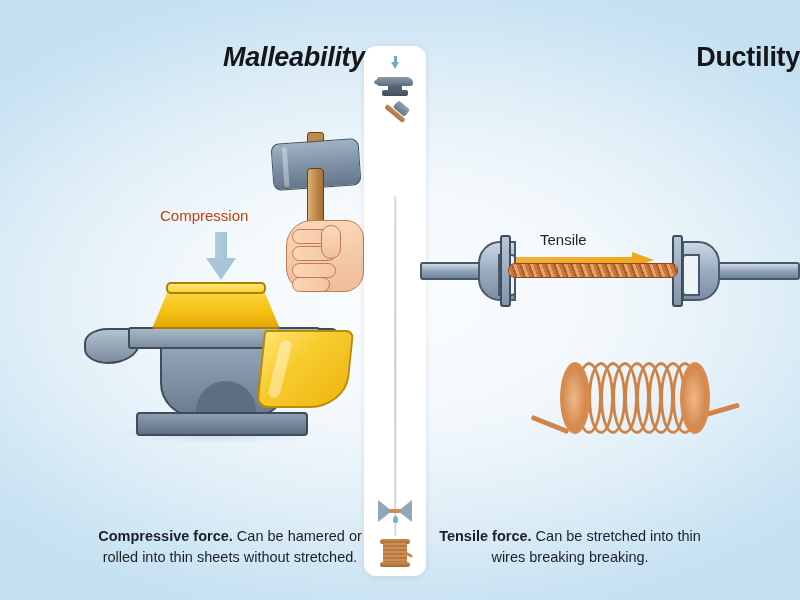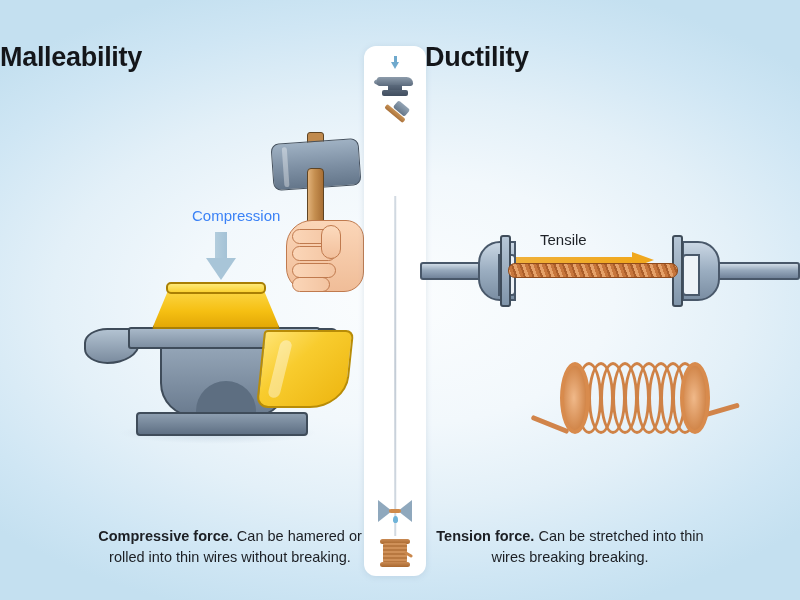--- a/index.html
+++ b/index.html
@@ -11,22 +11,22 @@
       radial-gradient(ellipse 70% 55% at 50% 50%, #fbfdfe 0%, #f2f8fc 38%, #e3f0f8 62%, #cfe6f4 85%, #c4e0f0 100%);
   }
   .stage { position:absolute; inset:0; }
 
   
   .title {
     position:absolute; top:42px;
     font-size:27px; font-weight:bold; color:#14161a;
     letter-spacing:-0.3px; white-space:nowrap;
   }
-  #title-left  { left:0; width:365px; text-align:left; }
-  #title-right { left:425px; width:375px; text-align:left; }
+  #title-left  { left:0; width:365px; text-align:right;font-style:italic; }
+  #title-right { left:425px; width:375px; text-align:right; }
 
   
   .divider-panel {
     position:absolute; left:364px; top:46px; width:62px; height:530px;
     background:#ffffff; border-radius:12px;
     box-shadow:0 1px 6px rgba(100,130,160,.18);
   }
   .divider-line {
     position:absolute; left:50%; top:150px; height:340px; width:1.5px;
     transform:translateX(-50%);
@@ -119,21 +119,21 @@
     position:absolute; bottom:32px; font-size:14.5px; color:#1c1f24;
     line-height:21px; text-align:center;
   }
   .caption b { font-weight:bold; }
   #caption-left  { left:95px;  width:270px; }
   #caption-right { left:435px; width:270px; }
 
   
   .label-compression {
     position:absolute; left:160px; top:207px;
-    font-size:15px; color:#3b82f6; white-space:nowrap;margin-left:32px;
+    font-size:15px; color:#c2410c; white-space:nowrap;
   }
   .arrow-down {
     position:absolute; left:206px; top:232px; width:30px; height:48px;
   }
   .arrow-down .shaft {
     position:absolute; left:9px; top:0; width:12px; height:28px;
     background:linear-gradient(to right,#b3cddd,#a4c2d6);
   }
   .arrow-down .head {
     position:absolute; left:0; top:26px; width:0; height:0;
@@ -420,19 +420,19 @@
     <div class="coil-ring" style="left:64px"></div>
     <div class="coil-ring" style="left:76px"></div>
     <div class="coil-ring" style="left:88px"></div>
     <div class="coil-ring" style="left:100px"></div>
     <div class="coil-ring" style="left:112px"></div>
     <div class="coil-cap" style="left:120px"></div>
     <div class="coil-cap" style="left:0px"></div>
   </div>
 
   <div class="caption" id="caption-left">
-    <b>Compressive force.</b><span> Can be hamered or rolled into thin wires without breaking.</span>
+    <b>Compressive force.</b><span> Can be hamered or rolled into thin sheets without stretched.</span>
   </div>
   <div class="caption" id="caption-right">
-    <b>Tension force.</b><span> Can be stretched into thin wires breaking breaking.</span>
+    <b>Tensile force.</b><span> Can be stretched into thin wires breaking breaking.</span>
   </div>
 
 </div>
 
 </body></html>

